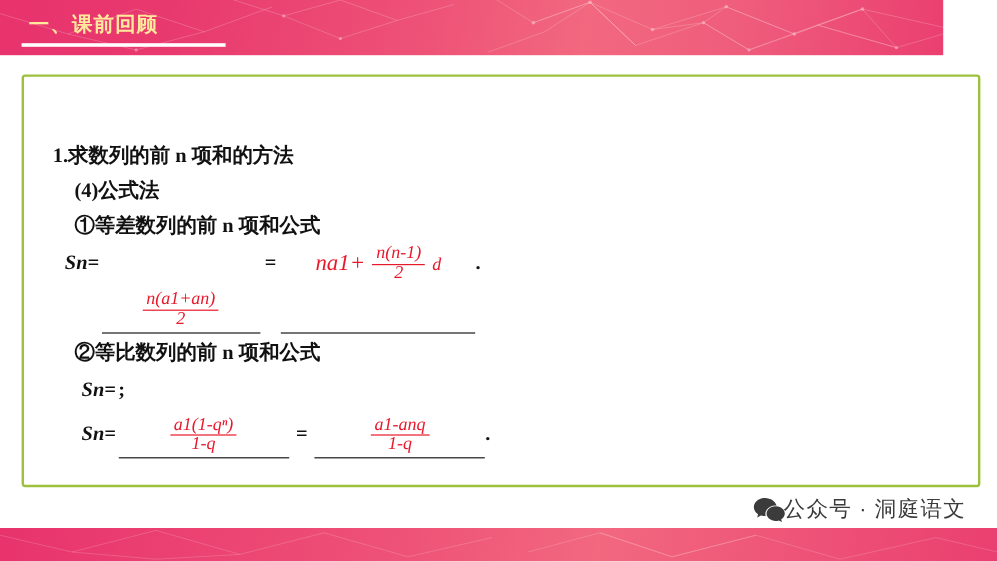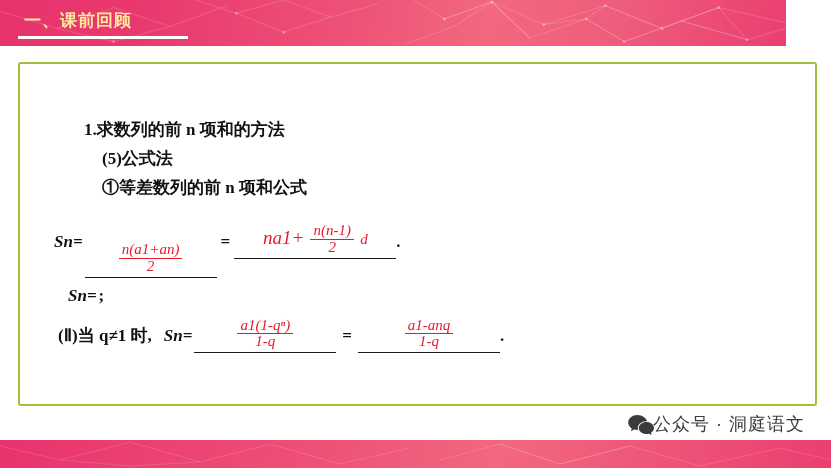--- a/index.html
+++ b/index.html
@@ -68,21 +68,20 @@
     position: absolute;
     left: 24px;
     top: 52px;
     color: #111111;
     font-size: 17px;
     line-height: 27px;
   }
   .line {
     white-space: nowrap;
     margin-bottom: 2px;
-    margin-left: 40px;
   }
   .b { font-weight: bold; }
   .it { font-style: italic; font-family: "Liberation Serif", serif; }
   .bi { font-weight: bold; font-style: italic; }
   .red { color: #e8192c; }
   .indent1 { padding-left: 18px; }
   .indent2 { padding-left: 18px; font-family: Liberation Serif, serif; }
 
   
   .frac {
@@ -101,21 +100,20 @@
   .ul-black {
     display: inline-block;
     border-bottom: 1.4px solid #1a1a1a;
     padding: 0 6px 1px 6px;
     vertical-align: middle;
     min-width: 40px;
     text-align: center;
   }
   .formula-row {
     display: flex;
-    align-items: center;
     white-space: nowrap;
     margin: 4px 0 2px 0;
   }
   .formula-row .lhs {
     font-size: 17px;
     padding-right: 2px;
   }
 
   
   .footer-band {
@@ -188,21 +186,21 @@
   </div>
 
   <div class="content-box">
     <div class="body-text">
 
       <div class="line b">
         <span>1.求数列的前 n 项和的方法</span>
       </div>
 
       <div class="line b indent1">
-        <span>(5)公式法</span>
+        <span>(4)公式法</span>
       </div>
 
       <div class="line b indent2">
         <span>①等差数列的前 n 项和公式</span>
       </div>
 
       <div class="formula-row" style="padding-left:10px;">
         <span class="lhs bi">Sn=</span>
         <span class="ul-black" style="min-width:120px;margin-top:38px;">
           <span class="frac blk red">
@@ -215,28 +213,30 @@
           <span class="red it" style="font-size:19px;">na1+</span>
           <span class="frac blk red">
             <span class="num it">n(n-1)</span>
             <span class="den it">2</span>
           </span>
           <span class="red it" style="font-size:15px;">d</span>
         </span>
         <span class="b">.</span>
       </div>
 
+      <div class="line b indent2">
+        <span>②等比数列的前 n 项和公式</span>
+      </div>
 
       <div class="formula-row" style="padding-left:14px;">
         <span class="lhs bi" style="padding-left:10px;">Sn=</span>
         <span class="b">;</span>
       </div>
 
       <div class="formula-row" style="padding-left:14px; margin-top:10px;">
-        <span class="lhs b"><span>(Ⅱ)当 q≠1 时,</span></span>
         <span class="lhs bi" style="padding-left:10px;">Sn=</span>
         <span class="ul-black" style="min-width:130px;">
           <span class="frac blk red">
             <span class="num it">a1(1-qⁿ)</span>
             <span class="den it">1-q</span>
           </span>
         </span>
         <span class="lhs b" style="padding:0 6px;">=</span>
         <span class="ul-black" style="min-width:130px;">
           <span class="frac blk red">

